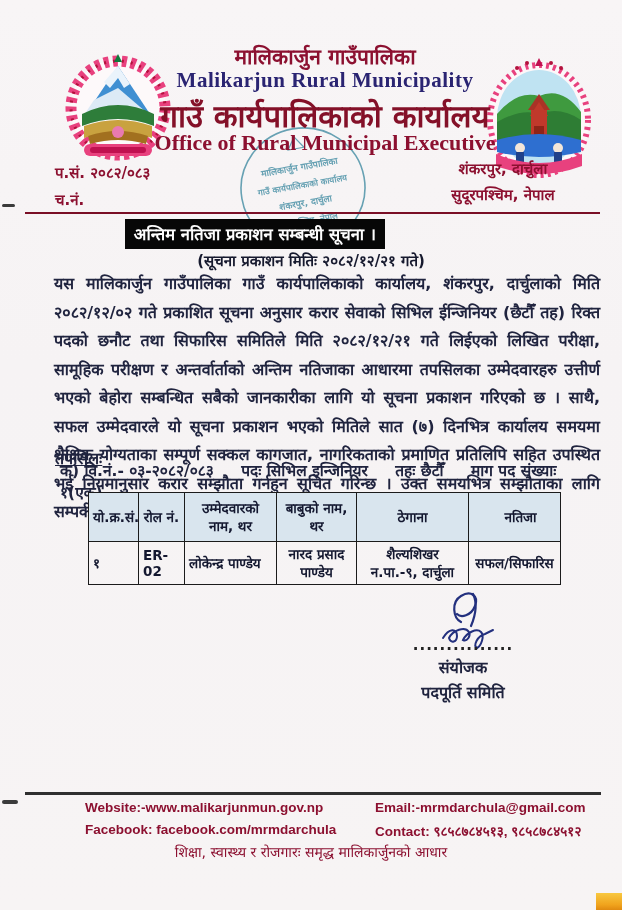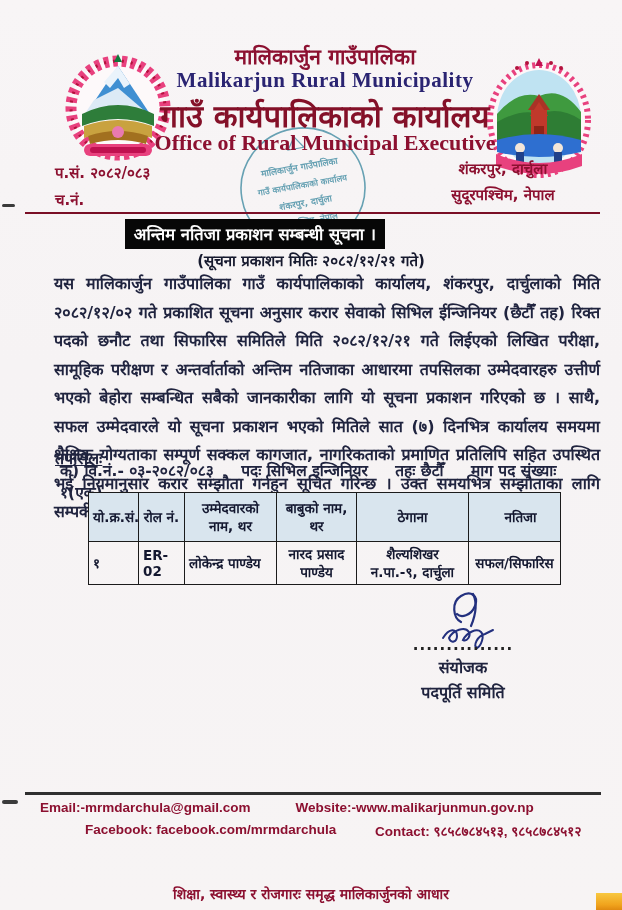--- a/index.html
+++ b/index.html
@@ -41,21 +41,21 @@
   .sig-wrap{left:378px;top:588px;width:170px;text-align:center;}
   .sig-dots{font-size:15px;letter-spacing:1px;color:#222;margin-top:-18px;font-weight:bold;}
   .sig-role{font-size:16px;font-weight:bold;color:#20243f;margin-top:2px;}
   .sig-committee{font-size:16px;font-weight:bold;color:#20243f;margin-top:3px;}
   
   .ftr-rule{left:25px;top:792px;width:576px;height:2.5px;background:#2f2f2f;}
   .ftr-grid{left:40px;top:800px;width:560px;font-family:"Liberation Sans",sans-serif;}
   .ftr-row{display:flex;margin-bottom:7px;}
   .ftr-cell{font-size:13.5px;font-weight:bold;color:#8c1030;}
   .ftr-cell.c1{width:290px;padding-left:45px;}
-  .ftr-tagline{left:0;top:884px;width:622px;text-align:center;font-size:14px;font-weight:bold;color:#8c1030;}
+  .ftr-tagline{left:0;top:842px;width:622px;text-align:center;font-size:14px;font-weight:normal;color:#8c1030;}
   .corner-mark{left:596px;top:893px;width:26px;height:17px;
                background:linear-gradient(180deg,#f8c840 0%,#f0a31c 70%,#e08a10 100%);}
   .stamp{left:228px;top:122px;width:150px;height:132px;opacity:.85;}
 </style>
 </head>
 <body>
 
 <div class="page">
 
   <div class="abs" style="left:64px;top:48px;width:108px;height:126px;">
@@ -183,22 +183,22 @@
     <div class="sig-dots">...............</div>
     <div class="sig-role">संयोजक</div>
     <div class="sig-committee">पदपूर्ति समिति</div>
   </div>
 
   <div class="abs ftr-rule"></div>
   <div class="abs edge-dash" style="left:2px;top:800px;width:16px;height:4px;"></div>
 
   <div class="abs ftr-grid">
     <div class="ftr-row">
+      <div class="ftr-cell c1">Website:-www.malikarjunmun.gov.np</div>
       <div class="ftr-cell">Email:-mrmdarchula@gmail.com</div>
-      <div class="ftr-cell c1">Website:-www.malikarjunmun.gov.np</div>
     </div>
     <div class="ftr-row">
       <div class="ftr-cell c1">Facebook: facebook.com/mrmdarchula</div>
       <div class="ftr-cell">Contact: ९८५८७८४५१३, ९८५८७८४५१२</div>
     </div>
   </div>
   <div class="abs ftr-tagline">शिक्षा, स्वास्थ्य र रोजगारः समृद्ध मालिकार्जुनको आधार</div>
 
   <div class="abs corner-mark"></div>
 

